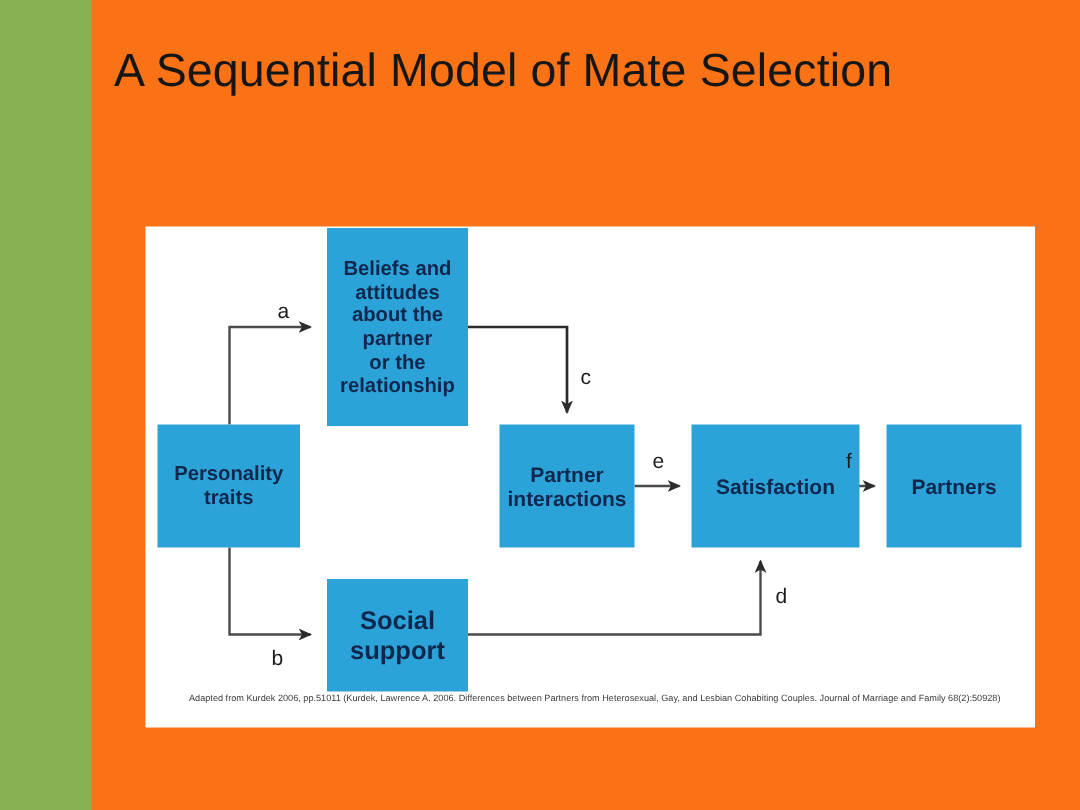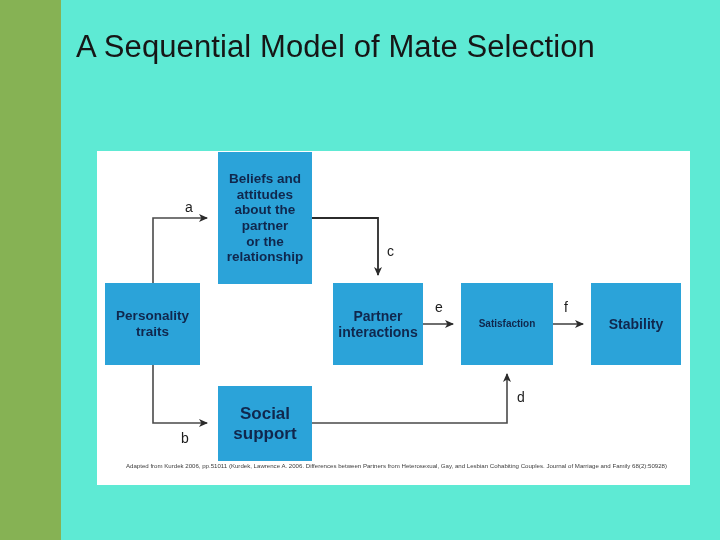--- a/index.html
+++ b/index.html
@@ -10,21 +10,21 @@
     width: 720px;
     height: 540px;
     background: #e9eaea;
     font-family: "Liberation Sans", sans-serif;
     overflow: hidden;
     position: relative;
   }
   #slide {
     position: absolute;
     inset: 0;
-    background: #5eead4;
+    background: #f97316;
     padding-left: 12px;
   }
   #green-bar {
     position: absolute;
     left: 0;
     top: 0;
     width: 61px;
     height: 540px;
     background: #86b254;
   }
@@ -73,22 +73,22 @@
   }
   #node-social {
     left: 121px; top: 235px; width: 94px; height: 75px;
     font-size: 17px;
   }
   #node-partner {
     left: 236px; top: 132px; width: 90px; height: 82px;
     font-size: 14px;
   }
   #node-satisfaction {
-    left: 364px; top: 132px; width: 92px; height: 82px;
-    font-size: 10px;
+    left: 364px; top: 132px; width: 112px; height: 82px;
+    font-size: 14px;
   }
   #node-stability {
     left: 494px; top: 132px; width: 90px; height: 82px;
     font-size: 14px;
   }
   #edge-layer {
     position: absolute;
     left: 0; top: 0;
     width: 593px;
     height: 334px;
@@ -172,21 +172,21 @@
     <div class="node" id="node-partner">
       <span class="node-text">Partner
 interactions</span>
     </div>
 
     <div class="node" id="node-satisfaction">
       <span class="node-text">Satisfaction</span>
     </div>
 
     <div class="node" id="node-stability">
-      <span class="node-text">Stability</span>
+      <span class="node-text">Partners</span>
     </div>
 
     <div class="edge-label" id="label-a">a</div>
     <div class="edge-label" id="label-b">b</div>
     <div class="edge-label" id="label-c">c</div>
     <div class="edge-label" id="label-d">d</div>
     <div class="edge-label" id="label-e">e</div>
     <div class="edge-label" id="label-f">f</div>
 
     <div id="figure-caption">Adapted from Kurdek 2006, pp.51011 (Kurdek, Lawrence A. 2006. Differences between Partners from Heterosexual, Gay, and Lesbian Cohabiting Couples. Journal of Marriage and Family 68(2):50928)</div>

